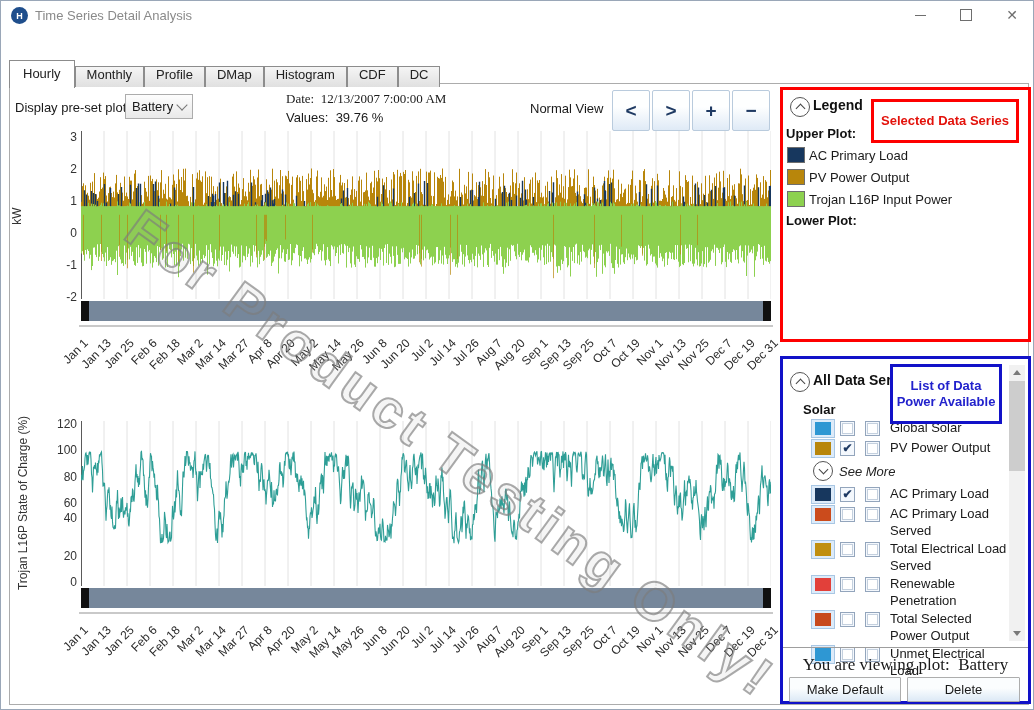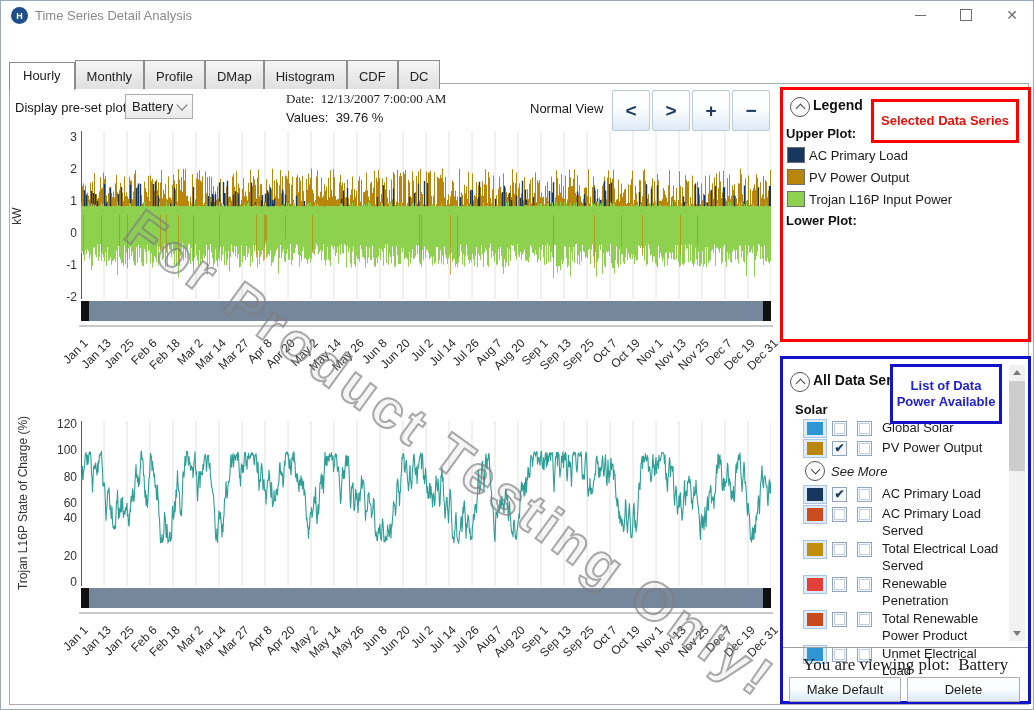--- a/index.html
+++ b/index.html
@@ -10,21 +10,21 @@
   .appicon{position:absolute;left:10px;top:6px;width:17px;height:17px;border-radius:50%;
            background:#1F4E8C;color:#fff;font-size:9px;font-weight:bold;display:flex;
            align-items:center;justify-content:center;}
   .apptitle{position:absolute;left:34px;top:7px;font-size:13px;color:#8a8a8a;}
   .wbtn{position:absolute;top:0;width:34px;height:28px;display:flex;align-items:center;justify-content:center;color:#6e6e6e;}
   .wbtn.min{left:902px;} .wbtn.max{left:948px;} .wbtn.close{left:994px;font-size:14px;}
   .minbar{width:11px;height:1px;background:#6e6e6e;}
   .maxbox{width:10px;height:10px;border:1px solid #6e6e6e;}
   
   .tabbar{position:absolute;left:8px;top:59px;display:flex;align-items:flex-end;z-index:3;text-align:center;}
-  .tab{font-size:13px;color:#222;padding:8px 11px 4px 11px;border:1px solid #8C8C8C;border-bottom:none;
+  .tab{font-size:13px;color:#222;padding:0 11px 4px 11px;border:1px solid #8C8C8C;border-bottom:none;
        background:linear-gradient(#F5F5F5,#E0E0E0);margin-right:0;height:16px;line-height:16px;}
   .tab.active{background:#fff;padding:5px 13px 5px 13px;height:17px;margin-bottom:-1px;position:relative;z-index:4;}
   .content{position:absolute;left:8px;top:82px;width:1018px;height:620px;border:1px solid #ACACAC;background:#fff;}
   
   .lbl{position:absolute;font-size:13px;color:#1a1a1a;white-space:nowrap;}
   .dropdown{position:absolute;left:124px;top:93px;width:68px;height:25px;border:1px solid #ACACAC;
             background:linear-gradient(#FDFDFD,#E9E9E9);font-size:13px;color:#1a1a1a;display:flex;
             align-items:center;justify-content:space-between;padding:0 6px;box-sizing:border-box;}
   .ddarrow{width:7px;height:7px;border-left:1.6px solid #777;border-top:1.6px solid #777;
            transform:rotate(225deg);margin-top:-4px;}
@@ -339,21 +339,21 @@
     <div class="annot blue">List of Data Power Available</div>
     <div class="vsb">
       <div class="arr" style="top:0;">
           <div class="tri-up"></div>
         </div>
       <div class="thumb"></div>
       <div class="arr" style="bottom:0;">
           <div class="tri-dn"></div>
         </div>
     </div>
-    <div id="serieslist" style="position:absolute;left:12px;top:40px;width:205px;">
+    <div id="serieslist" style="position:absolute;left:20px;top:40px;width:205px;">
         <div class="grouplbl">Solar</div>
         <div class="srow">
           <div class="swbtn">
             <div class="sw" style="background: rgb(46, 151, 211);"></div>
           </div>
           <div class="cb">
             <div class="inner"></div>
           </div>
           <div class="cb">
             <div class="inner"></div>
@@ -425,21 +425,21 @@
         <div class="srow">
           <div class="swbtn">
             <div class="sw" style="background: rgb(199, 73, 28);"></div>
           </div>
           <div class="cb">
             <div class="inner"></div>
           </div>
           <div class="cb">
             <div class="inner"></div>
           </div>
-          <div class="slabel">Total Renewable Power Product</div>
+          <div class="slabel">Total Selected Power Output</div>
         </div>
         <div class="srow">
           <div class="swbtn">
             <div class="sw" style="background: rgb(46, 151, 211);"></div>
           </div>
           <div class="cb">
             <div class="inner"></div>
           </div>
           <div class="cb">
             <div class="inner"></div>

